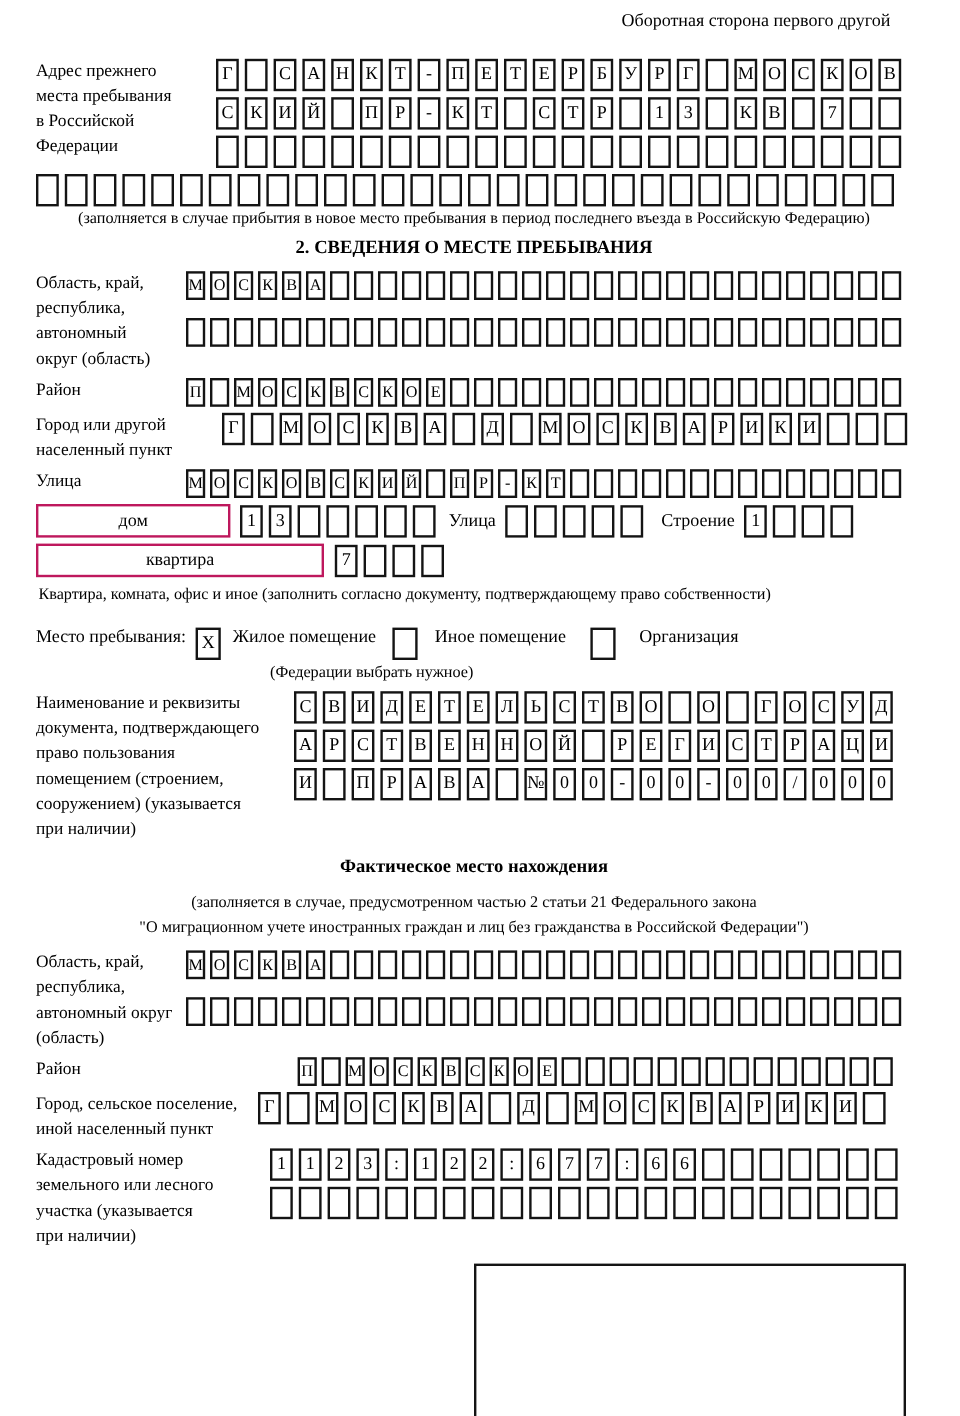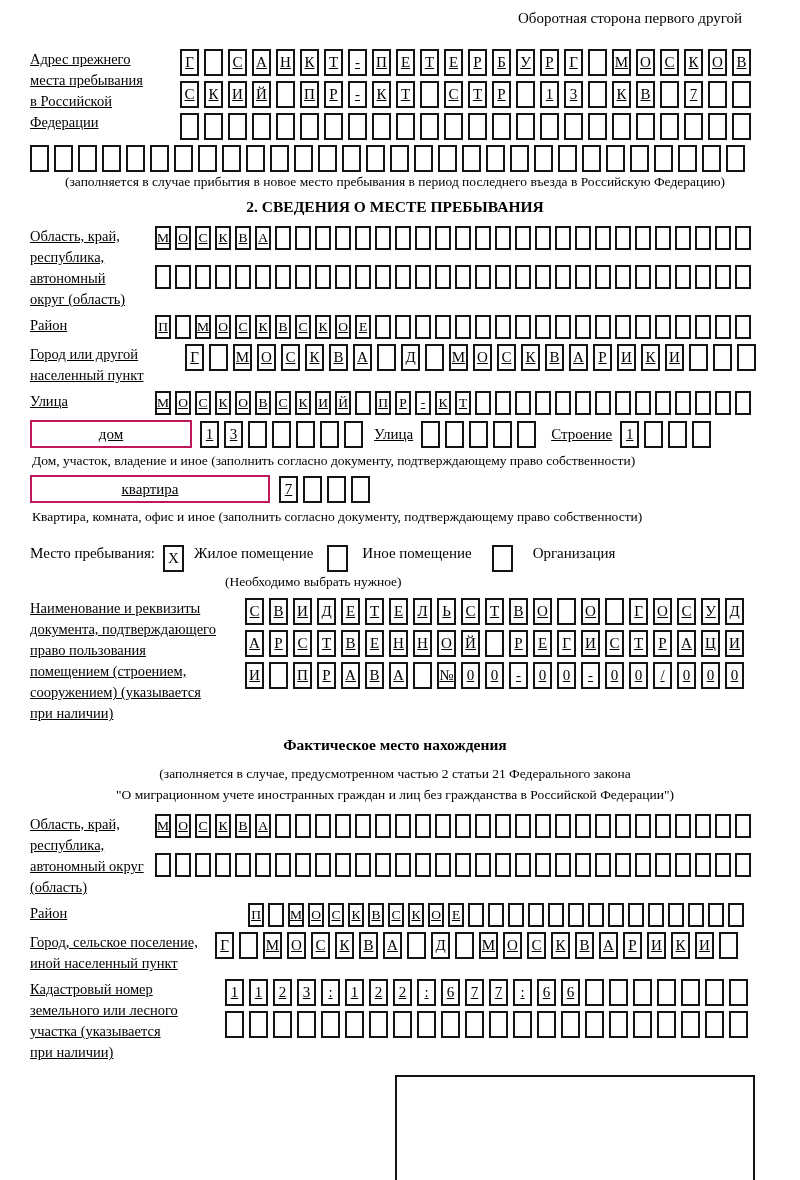--- a/index.html
+++ b/index.html
@@ -14,21 +14,21 @@
     display:inline-flex;align-items:center;justify-content:center;
     border:2px solid #141414;box-sizing:border-box;background:#fff;
     font-size:15px;line-height:1;flex:0 0 auto;
   }
   .md>.cell{width:19px;height:27px;margin-right:5px;}
   .sm>.cell{width:16px;height:24px;margin-right:4px;font-size:13.5px;}
   .chk>.cell{width:21px;height:27px;margin-right:0;}
   .boxline{display:flex;}
   .boxcol{display:flex;flex-direction:column;gap:5px;}
   .boxcol.wide-gap{gap:15px;}
-  .frow{display:flex;align-items:flex-start;margin-bottom:5px;text-decoration:underline;}
+  .frow{display:flex;align-items:flex-start;margin-bottom:5px;}
   .flabel{font-size:14.5px;line-height:1.45;white-space:pre-line;flex:0 0 auto;}
   .w125{width:125px;} .w150{width:150px;} .w155{width:155px;}
   .w185{width:185px;} .w195{width:195px;} .w215{width:215px;} .w218{width:218px;}
   .caption{font-size:13.5px;text-align:center;margin:2px 0 6px 0;}
   .caption-left{font-size:13.5px;text-align:left;margin:1px 0 6px 2px;}
   .sec-title{font-size:15.5px;font-weight:bold;text-align:center;margin:8px 0 10px 0;}
   .lblbox{
     border:2px solid #be185d;box-sizing:border-box;height:28px;
     display:flex;align-items:center;justify-content:center;
     font-size:15px;flex:0 0 auto;background:#fff;
@@ -365,21 +365,20 @@
         <span class="cell"></span>
       </div>
     <div class="inline-lbl" style="margin:0 8px 0 10px;">Строение</div>
     <div class="boxline md">
         <span class="cell">1</span>
         <span class="cell"></span>
         <span class="cell"></span>
         <span class="cell"></span>
       </div>
   </div>
-  <div class="caption-left">Дом, участок, владение и иное (заполнить согласно документу, подтверждающему право собственности)</div>
 
   <div class="frow" style="align-items:center;">
     <div class="lblbox" style="width:240px;margin-right:9px;">квартира</div>
     <div class="boxline md">
         <span class="cell">7</span>
         <span class="cell"></span>
         <span class="cell"></span>
         <span class="cell"></span>
       </div>
   </div>
@@ -393,21 +392,21 @@
     <span>Жилое помещение</span>
     <span class="boxline chk" style="margin:0 14px 0 14px;">
         <span class="cell"></span>
       </span>
     <span>Иное помещение</span>
     <span class="boxline chk" style="margin:0 20px 0 20px;">
         <span class="cell"></span>
       </span>
     <span>Организация</span>
   </div>
-  <div class="hint">(Необходимо выбрать нужное)</div>
+  <div class="hint">(Федерации выбрать нужное)</div>
 
   <div class="frow">
     <div class="flabel w215">Наименование и реквизиты
 документа, подтверждающего
 право пользования
 помещением (строением,
 сооружением) (указывается
 при наличии)</div>
     <div class="boxcol">
       <div class="boxline md">

